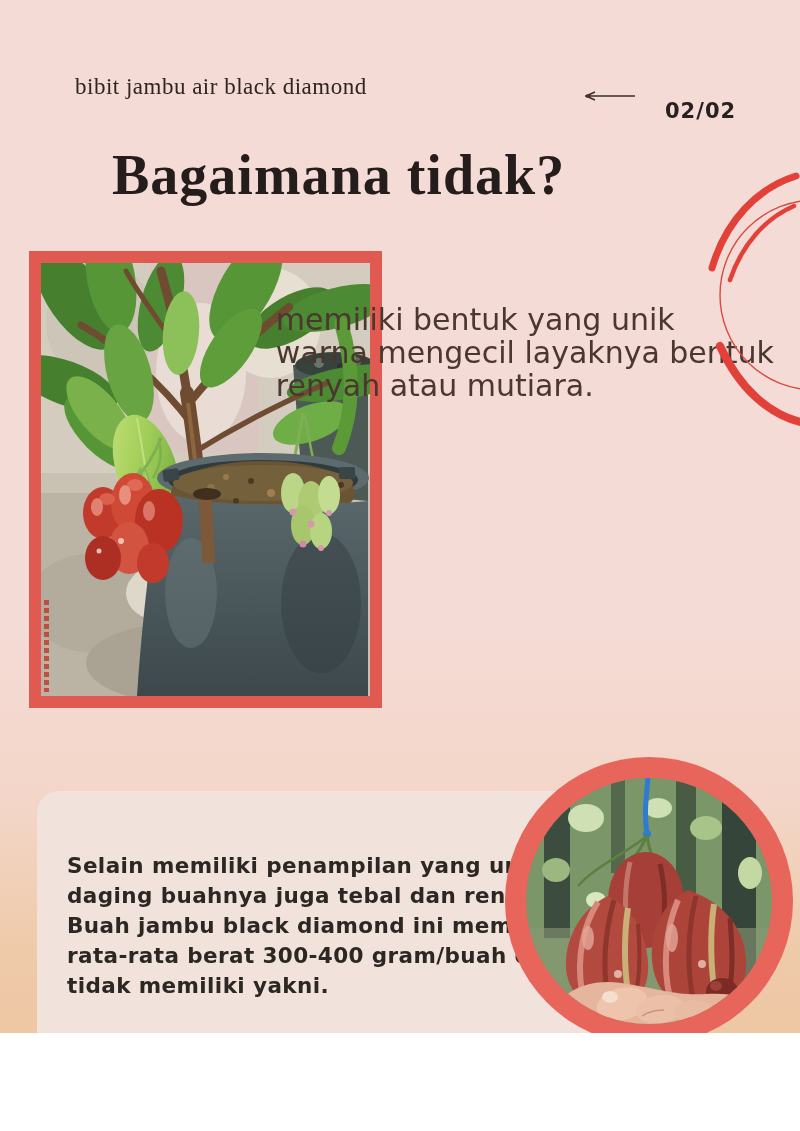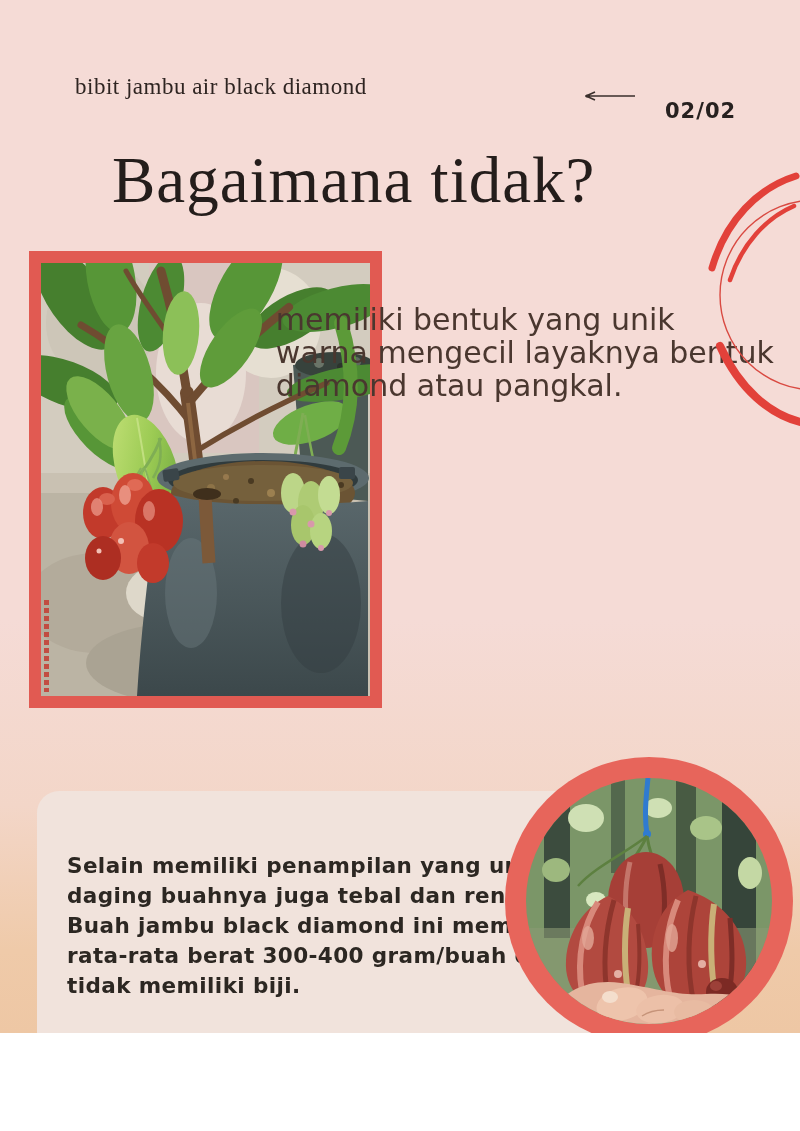--- a/index.html
+++ b/index.html
@@ -4,21 +4,21 @@
 <style>
   html,body{margin:0;padding:0;}
   .page{position:relative;width:800px;height:1033px;overflow:hidden;
     background:linear-gradient(180deg,#f5dbd6 0%,#f5dbd6 60%,#f3d6c8 78%,#efcaa9 92%,#eec7a4 100%);
     font-family:"DejaVu Sans","Liberation Sans",sans-serif;}
   .brand{position:absolute;left:75px;top:74px;font-family:"Liberation Serif","DejaVu Serif",serif;
     font-size:23px;color:#2e2421;letter-spacing:.5px;}
   .arrow{position:absolute;left:583px;top:89px;}
   .pagenum{position:absolute;left:665px;top:82px;font-size:21px;font-weight:bold;color:#272120;letter-spacing:1px;margin-top:17px;}
   .title{position:absolute;left:112px;top:143px;font-family:"Liberation Serif","DejaVu Serif",serif;
-    font-size:65px;font-weight:400;color:#241d1b;letter-spacing:1px;white-space:nowrap;}
+    font-size:56px;font-weight:700;color:#241d1b;letter-spacing:1px;white-space:nowrap;}
   .photo-frame{position:absolute;left:29px;top:251px;width:329px;height:433px;background:#e15a52;
     padding:12px;z-index:2;}
   .photo-frame svg{display:block;}
   .watermark{position:absolute;left:44px;top:600px;width:5px;height:92px;z-index:3;opacity:.85;
     background:repeating-linear-gradient(180deg,#c43b31 0 5px,rgba(0,0,0,0) 5px 8px);}
   .para{position:absolute;right:26px;text-align:left;font-size:30px;line-height:33px;
     font-weight:500;color:#4a372f;z-index:2;}
   .para div{white-space:nowrap;}
   .intro{top:303px;}
   .bodytext{top:528px;}
@@ -176,32 +176,32 @@
           <circle cx="262" cy="281" r="3.5" fill="#cf8ba0"></circle>
         <circle cx="280" cy="285" r="3" fill="#d898ab"></circle>
       </g>
     </svg>
   </div>
   <div class="watermark"></div>
 
   <div class="para intro">
     <div>memiliki bentuk yang unik</div>
     <div>warna mengecil layaknya bentuk</div>
-    <div>diamond atau pangkal.</div>
+    <div>renyah atau mutiara.</div>
   </div>
 
 
   <div class="panel"></div>
 
   <div class="footer-par">
     <div>Selain memiliki penampilan yang unik,</div>
     <div>daging buahnya juga tebal dan renyah.</div>
     <div>Buah jambu black diamond ini memiliki</div>
     <div>rata-rata berat 300-400 gram/buah dan</div>
-    <div>tidak memiliki biji.</div>
+    <div>tidak memiliki yakni.</div>
   </div>
 
   <div class="fruit-circle">
     <div class="fruit-inner">
       <svg width="246" height="246" viewBox="0 0 246 246">
         <rect width="246" height="246" fill="#7b9668"></rect>
         <rect x="18" width="26" height="160" fill="#3c4c3e"></rect>
         <rect x="85" width="14" height="95" fill="#4a5c46" opacity=".8"></rect>
         <rect x="150" width="20" height="130" fill="#42543f" opacity=".9"></rect>
         <rect x="196" width="34" height="210" fill="#36453a"></rect>

